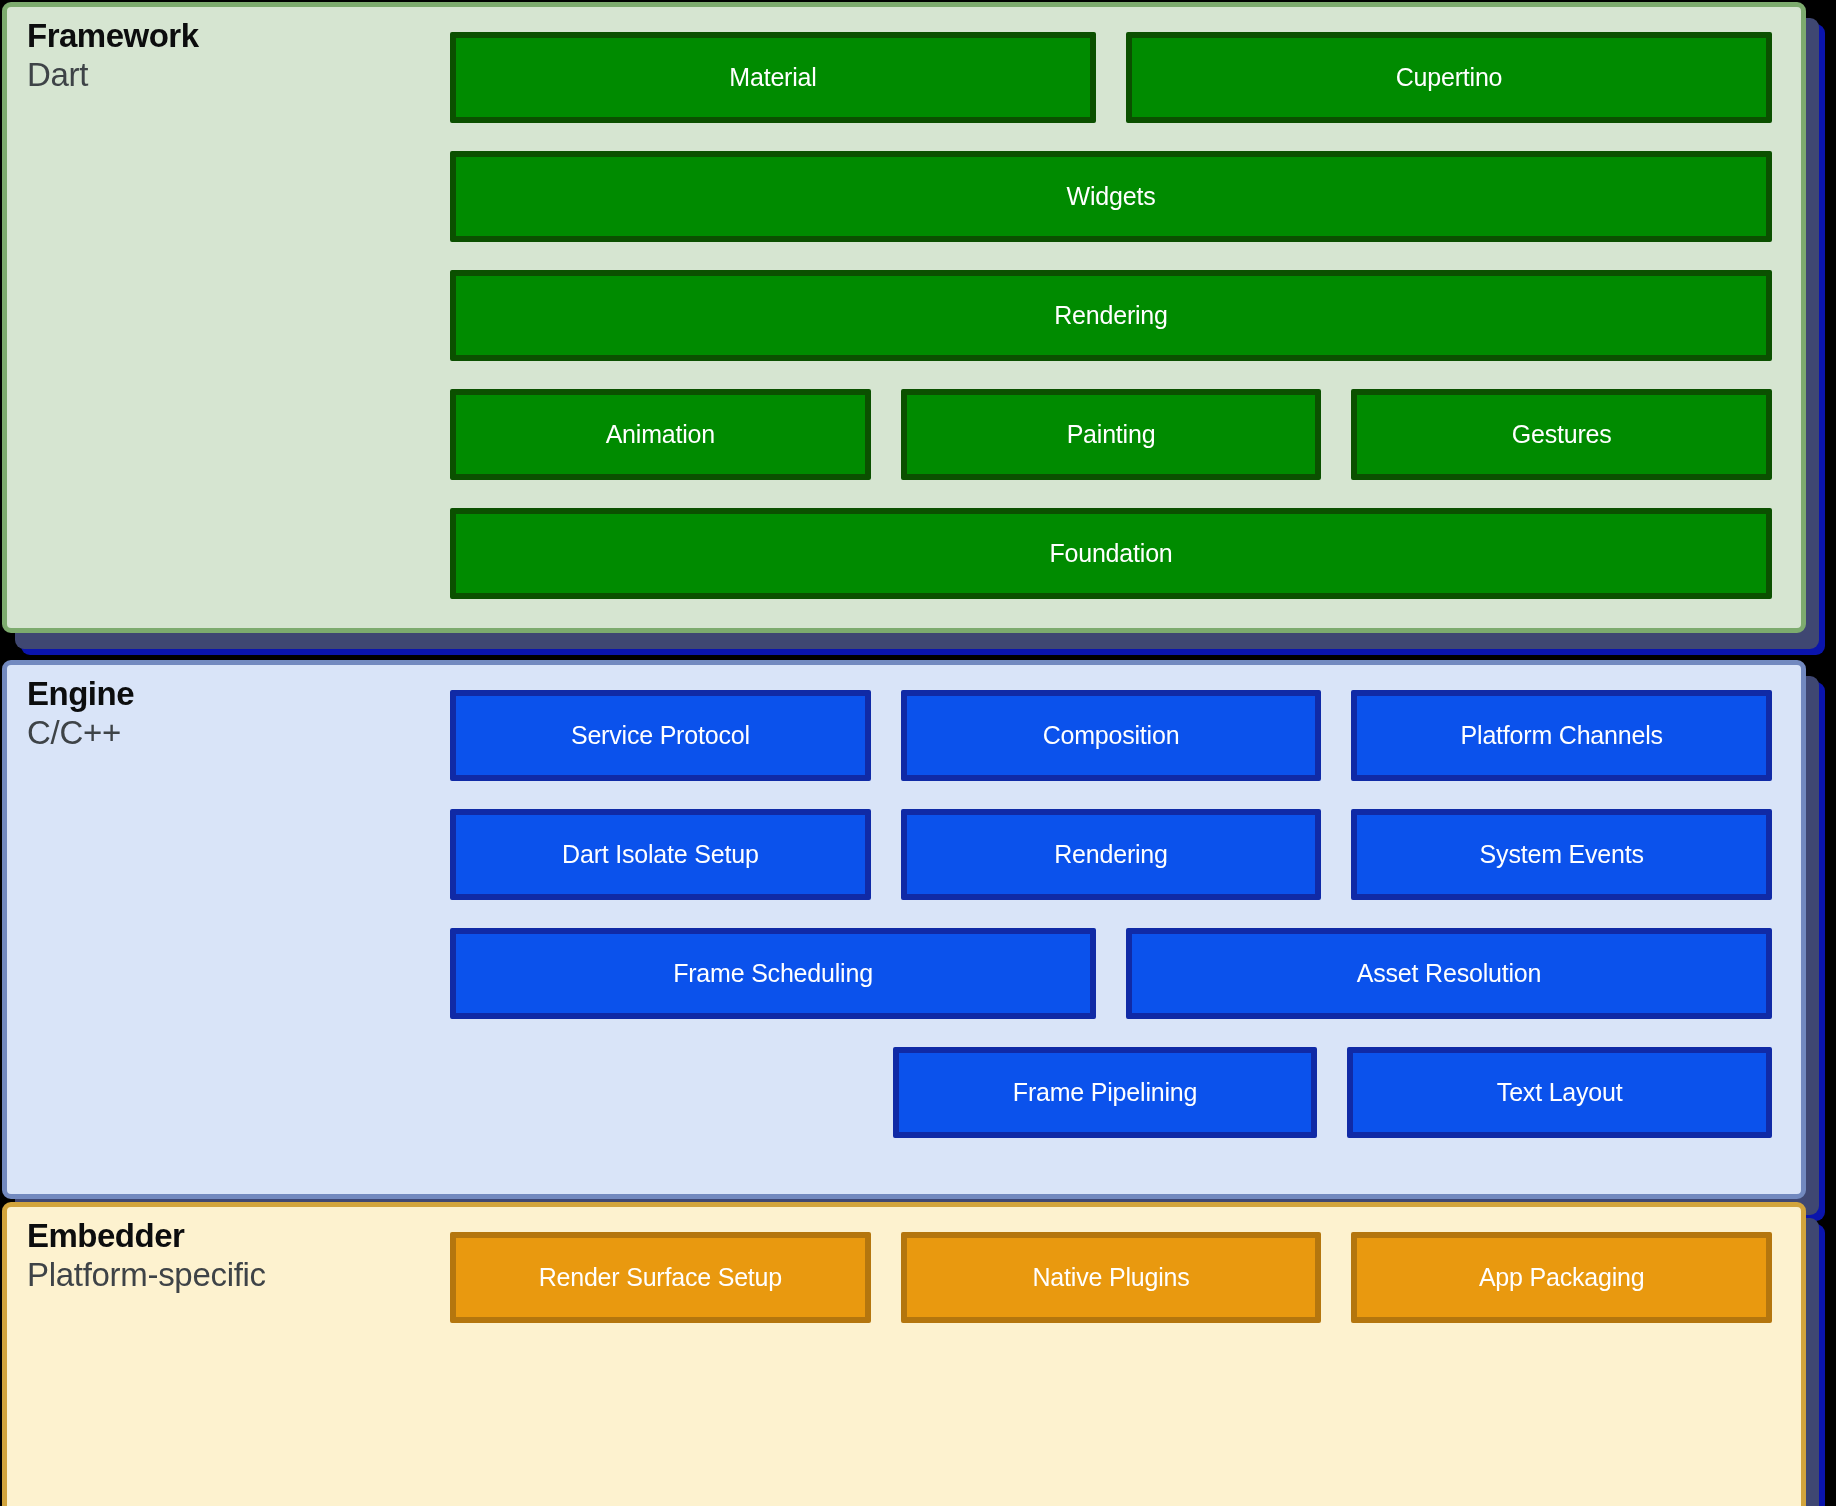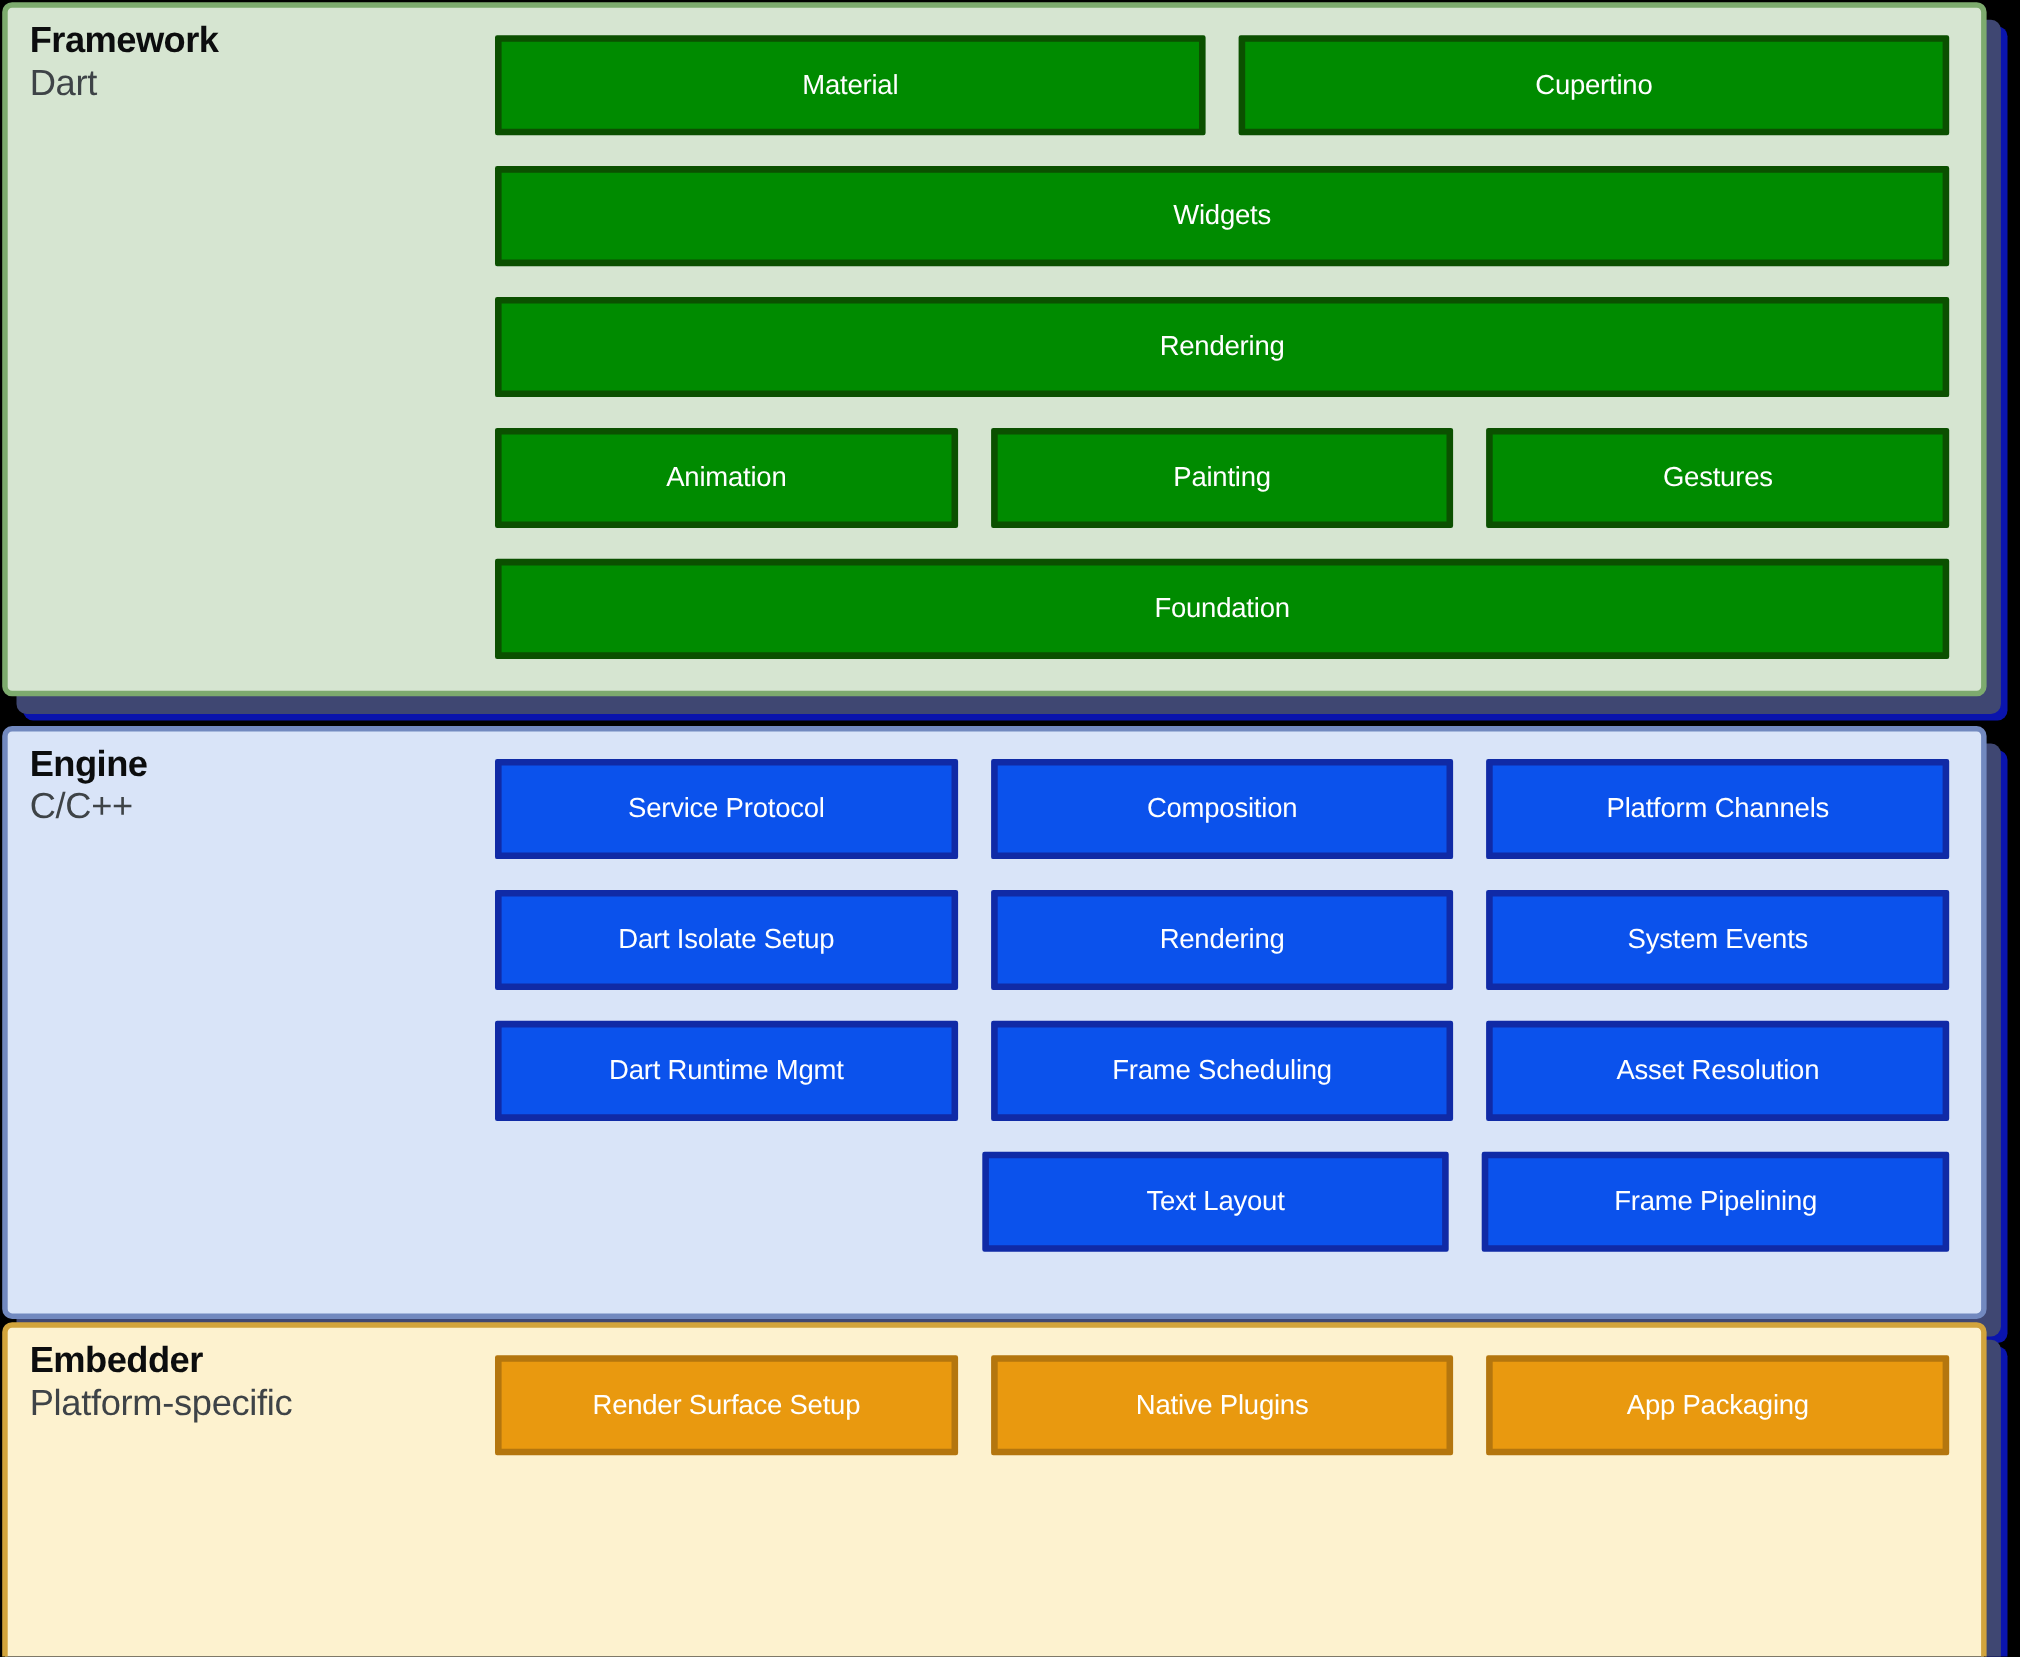--- a/index.html
+++ b/index.html
@@ -93,28 +93,27 @@
           <div class="box">Service Protocol</div>
           <div class="box">Composition</div>
           <div class="box">Platform Channels</div>
         </div>
         <div class="row">
           <div class="box">Dart Isolate Setup</div>
           <div class="box">Rendering</div>
           <div class="box">System Events</div>
         </div>
         <div class="row">
-          <div class="box">Dart Runtime Mgmt</div>
           <div class="box">Frame Scheduling</div>
           <div class="box">Asset Resolution</div>
         </div>
         <div class="row">
           <div class="box spacer"></div>
+          <div class="box">Frame Pipelining</div>
           <div class="box">Text Layout</div>
-          <div class="box">Frame Pipelining</div>
         </div>
       </div>
   </div>
 
   <div class="card card-embedder" style="--card-bg: #fdf2cf; --card-border: #d2a43c; --box-bg: #e9990f; --box-border: #b4760e;">
     <div class="titleblock">
       <div class="title">Embedder</div>
       <div class="subtitle">Platform-specific</div>
     </div>
     <div class="boxes">

